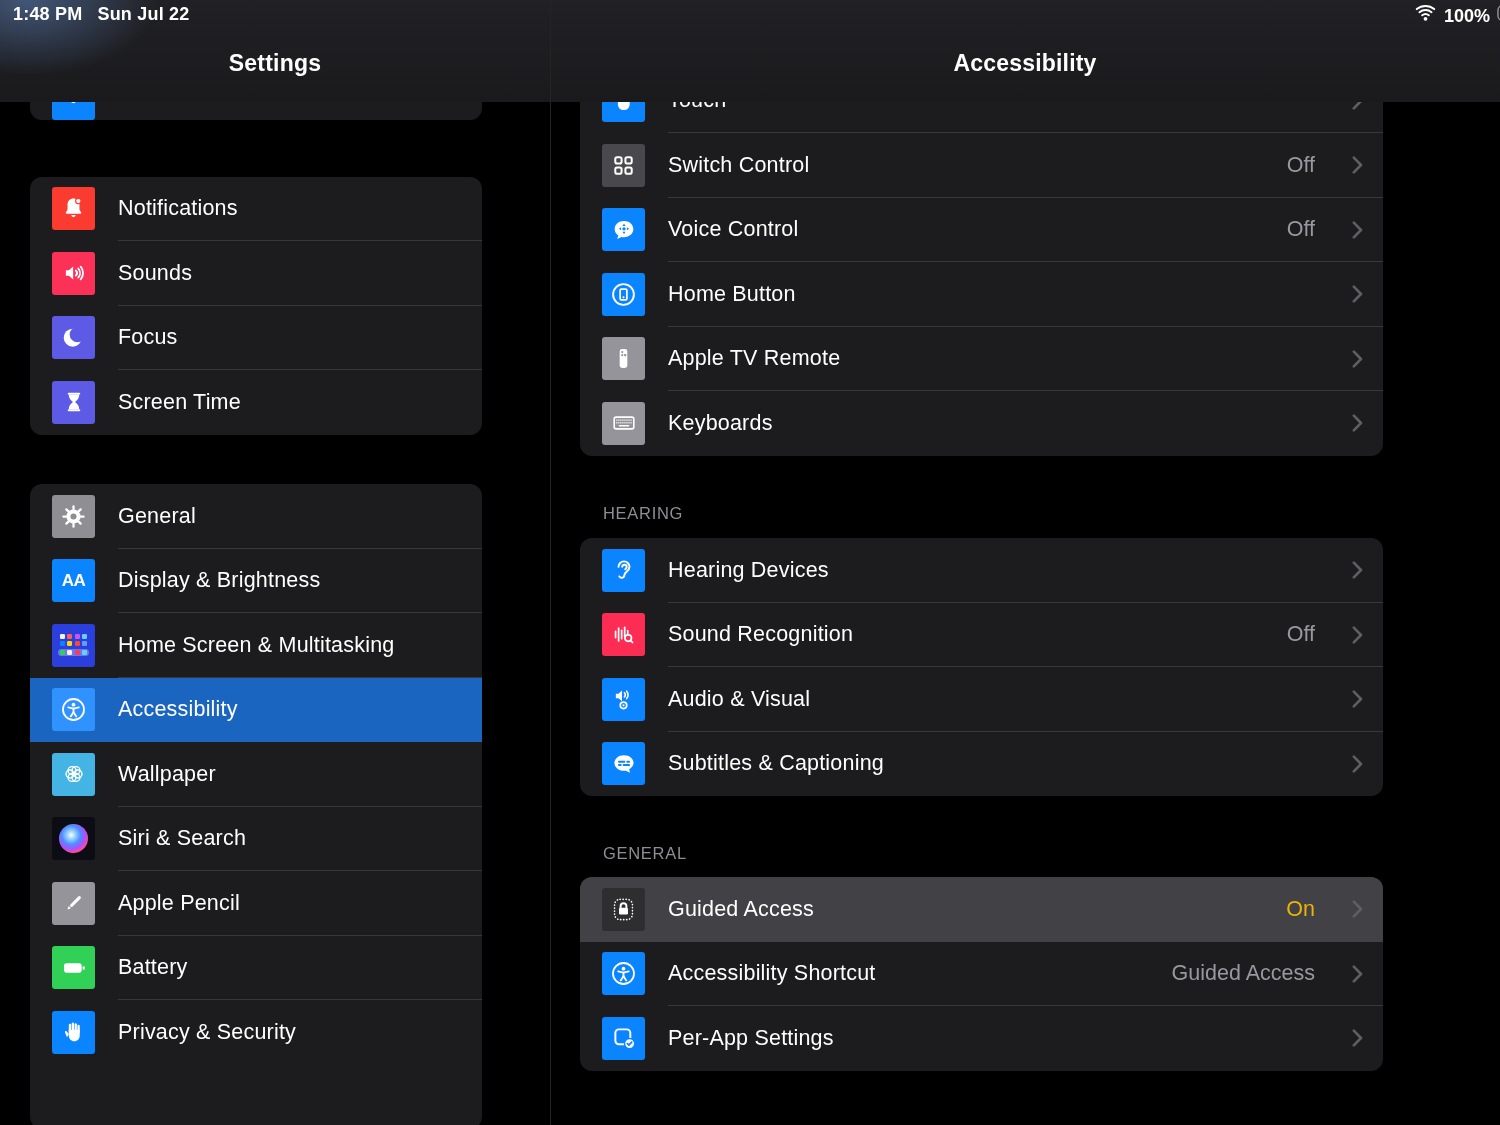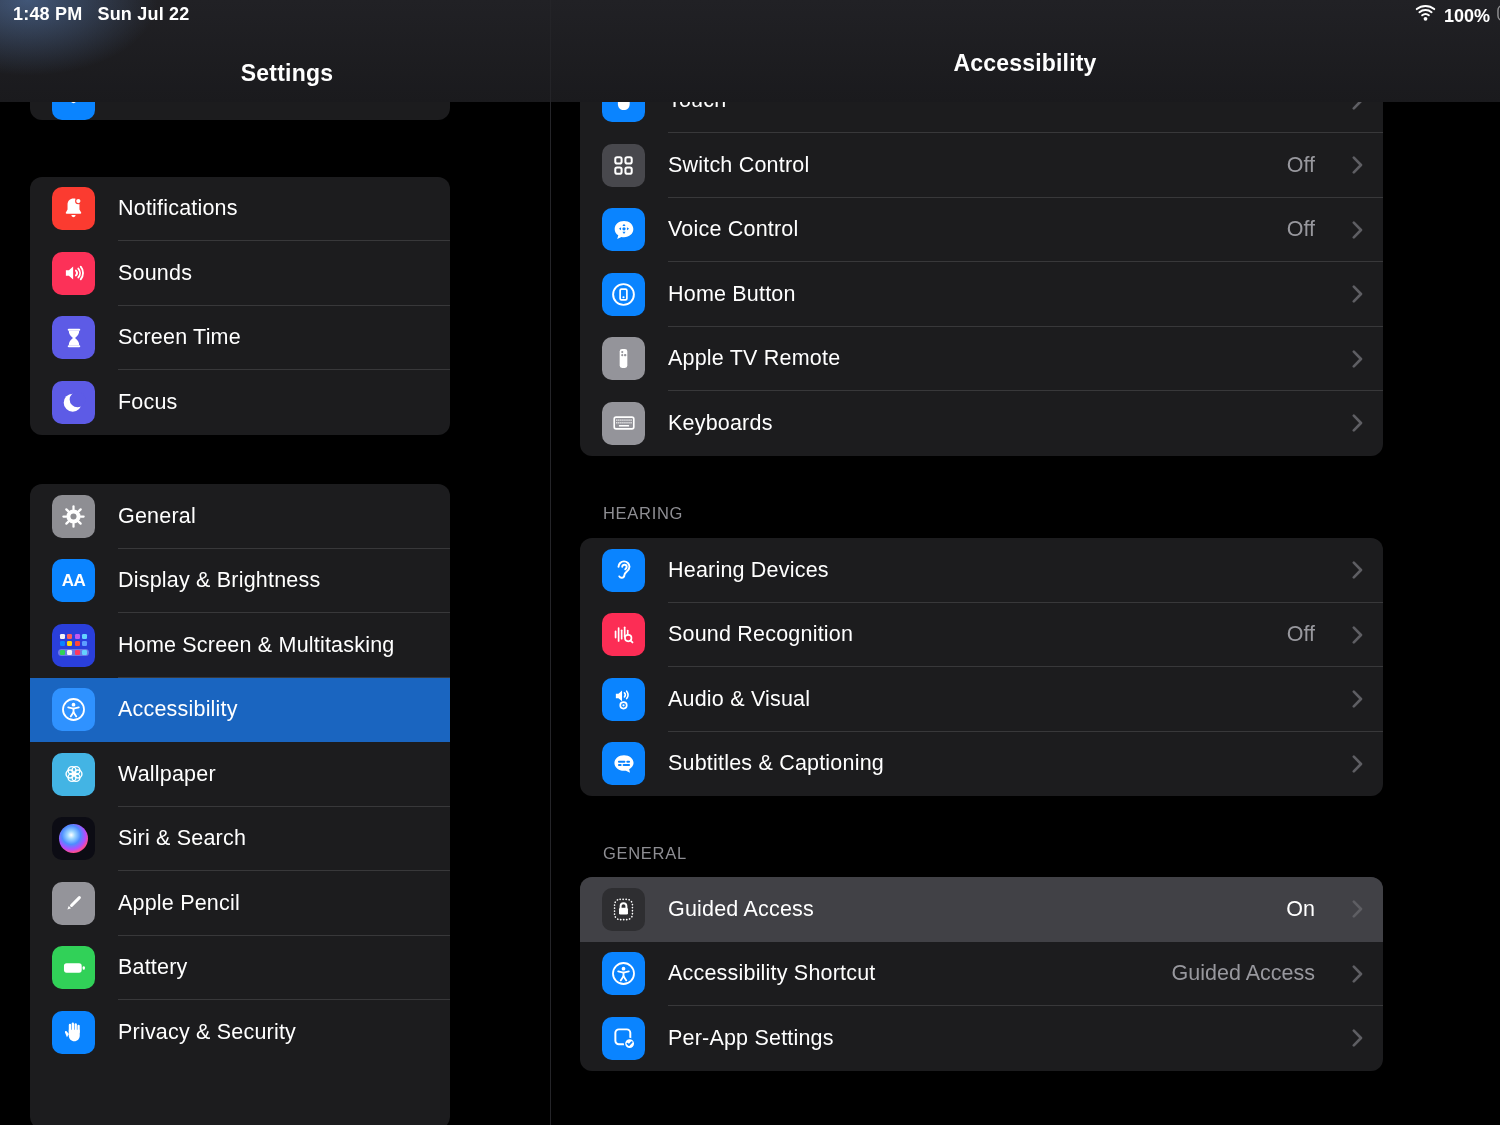--- a/index.html
+++ b/index.html
@@ -10,37 +10,37 @@
   
   .navbar{position:absolute;left:0;top:0;width:100%;height:102px;z-index:5;
           background:linear-gradient(180deg,#212125,#1a1a1d);padding-left:44px;}
   .nav-glow{position:absolute;left:0;top:0;width:320px;height:102px;pointer-events:none;
           background:radial-gradient(180px 105px at 28px 0px,rgba(98,140,202,0.5),rgba(98,140,202,0) 72%);}
   .statusbar-left{position:absolute;left:13px;top:4px;display:flex;gap:15px;
           font-size:18px;font-weight:700;letter-spacing:0.2px;}
   .statusbar-right{position:absolute;right:12px;top:4px;display:flex;align-items:flex-end;gap:7px;
           font-size:18px;font-weight:600;}
   .nav-title{position:absolute;top:50px;font-size:23px;font-weight:700;text-align:center;letter-spacing:0.2px;}
-  .nav-title.sidebar{left:12px;width:550px;margin-top:10px;}
+  .nav-title.sidebar{left:0;width:550px;}
   .nav-title.content{left:550px;width:950px;}
 
   
   .card{position:absolute;background:#1c1c1e;border-radius:12px;overflow:hidden;}
-  .sb-card{left:30px;width:420px;}
+  .sb-card{left:30px;width:452px;}
   .ct-card{left:580px;width:803px;}
   .row{position:relative;display:flex;align-items:center;height:64.5px;padding-left:22px;gap:23px;}
   .row:not(:last-child):not(.hl)::after{content:"";position:absolute;left:88px;right:0;bottom:0;height:1px;background:#38383a;}
   .row.selected{background:#1a65c0;}
   .row.selected::after{display:none;}
   .row.hl{background:#414146;}
-  .tile{width:43px;height:43px;border-radius:10px;display:flex;align-items:center;justify-content:center;flex:none;overflow:hidden;}
+  .tile{width:43px;height:43px;border-radius:3px;display:flex;align-items:center;justify-content:center;flex:none;overflow:hidden;}
   .row-label{font-size:21.5px;white-space:nowrap;letter-spacing:0.2px;}
   .row-spacer{flex:1;}
   .row-value{font-size:21.5px;color:#98989e;margin-right:14px;white-space:nowrap;}
-  .hl .row-value{color:#ffffff;}
+  .hl .row-value{color:#eab308;}
   .chev{margin-right:20px;flex:none;}
 
   
   #sb-card-partial{top:20px;height:100px;}
   #sb-card-0{top:176.5px;height:258px;}
   #sb-card-1{top:484px;height:645px;}
   #ct-card-0{top:68.5px;height:387px;}
   #ct-card-1{top:538px;height:258px;}
   #ct-card-2{top:877px;height:193.5px;}
   .sec-header{position:absolute;left:603px;font-size:16.5px;color:#8e8e93;letter-spacing:0.7px;z-index:1;}
@@ -88,36 +88,36 @@
               <path d="M13.8 9.7a3.4 3.4 0 010 4.6"></path>
               <path d="M16 7.9a6.2 6.2 0 010 8.2"></path>
               <path d="M18.2 6.2a9 9 0 010 11.6"></path>
             </g>
           </svg>
         </span>
         <span class="row-label">Sounds</span>
       </div>
       <div class="row">
         <span class="tile" style="background: rgb(93, 91, 230);">
+          <svg viewBox="0 0 24 24" width="27" height="27">
+            <circle cx="11.3" cy="12.2" r="8" fill="#fff"></circle>
+            <circle cx="15.6" cy="9.3" r="7" fill="#5d5be6"></circle>
+          </svg>
+        </span>
+        <span class="row-label">Focus</span>
+      </div>
+      <div class="row">
+        <span class="tile" style="background: rgb(93, 91, 230);">
           <svg viewBox="0 0 24 24" width="26" height="26" fill="#fff">
             <rect x="6.2" y="3.4" width="11.6" height="2" rx="1"></rect>
             <rect x="6.2" y="18.6" width="11.6" height="2" rx="1"></rect>
             <path d="M7.2 5.4h9.6c0 3-1.5 5-3.4 6.2-.4.3-.4.5 0 .8 1.9 1.2 3.4 3.2 3.4 6.2H7.2c0-3 1.5-5 3.4-6.2.4-.3.4-.5 0-.8C8.7 10.4 7.2 8.4 7.2 5.4z"></path>
           </svg>
         </span>
         <span class="row-label">Screen Time</span>
-      </div>
-      <div class="row">
-        <span class="tile" style="background: rgb(93, 91, 230);">
-          <svg viewBox="0 0 24 24" width="27" height="27">
-            <circle cx="11.3" cy="12.2" r="8" fill="#fff"></circle>
-            <circle cx="15.6" cy="9.3" r="7" fill="#5d5be6"></circle>
-          </svg>
-        </span>
-        <span class="row-label">Focus</span>
       </div>
     </div>
   <div class="card sb-card" id="sb-card-1">
       <div class="row">
         <span class="tile" style="background: rgb(142, 142, 147);">
           <svg viewBox="0 0 24 24" width="27" height="27">
             <rect x="11" y="2" width="2" height="4.6" rx="1" fill="#fff" transform="rotate(0 12 12)"></rect>
             <rect x="11" y="2" width="2" height="4.6" rx="1" fill="#fff" transform="rotate(45 12 12)"></rect>
             <rect x="11" y="2" width="2" height="4.6" rx="1" fill="#fff" transform="rotate(90 12 12)"></rect>
             <rect x="11" y="2" width="2" height="4.6" rx="1" fill="#fff" transform="rotate(135 12 12)"></rect>

